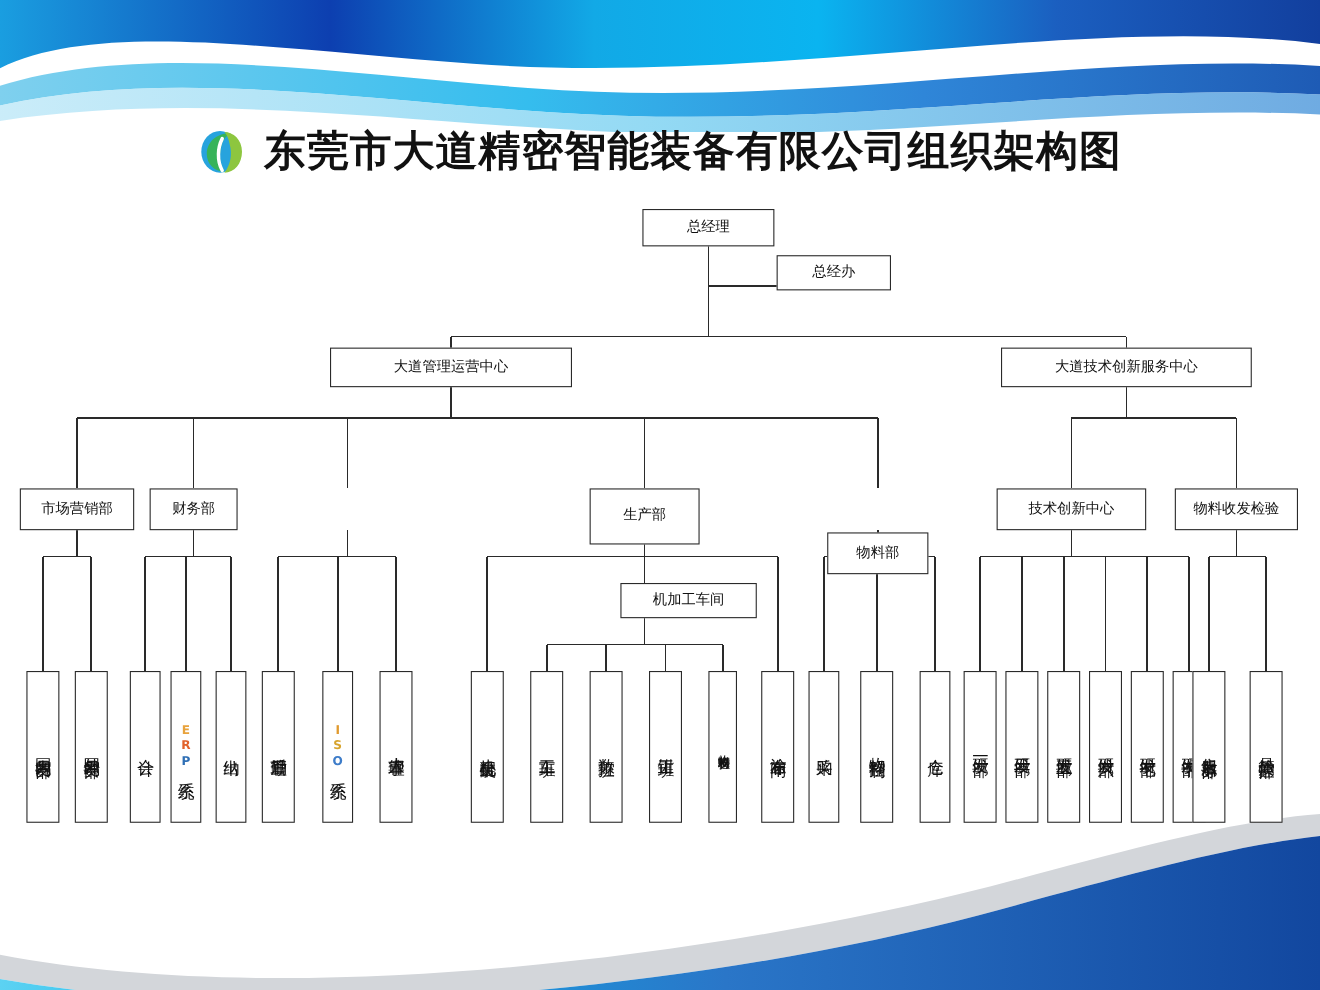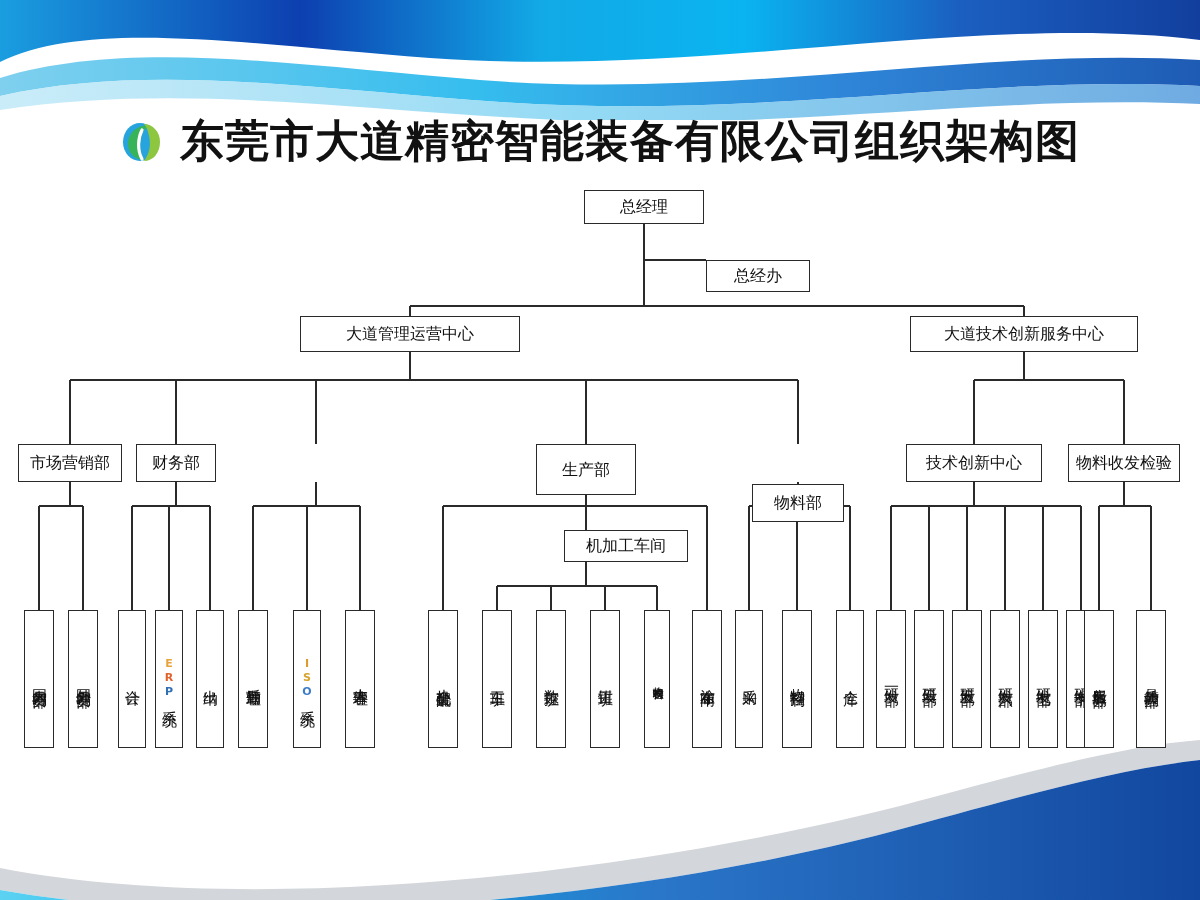--- a/index.html
+++ b/index.html
@@ -30,21 +30,21 @@
     left: 0; top: 112px;
     width: 1200px;
     display: flex;
     align-items: center;
     justify-content: center;
     gap: 12px;
   }
   #logo { width: 48px; height: 44px; flex: 0 0 auto; }
   #title-text {
     font-family: "DejaVu Serif", "Liberation Serif", serif;
-    font-size: 44px;
+    font-size: 38px;
     font-weight: 700;
     color: #111111;
     letter-spacing: 1px;
     white-space: nowrap;
   }
 
   
   #chart {
     position: absolute;
     left: 0; top: 0;
@@ -56,21 +56,21 @@
     background: #ffffff;
     color: #111111;
     display: flex;
     align-items: center;
     justify-content: center;
     text-align: center;
     font-family: "DejaVu Sans", "Liberation Sans", sans-serif;
     z-index: 3;
   }
   .node.h {
-    font-size: 16px;
+    font-size: 13px;
     line-height: 1.1;
     padding: 2px 20px;
     white-space: nowrap;
   }
   .node.v {
     writing-mode: vertical-rl;
     text-orientation: upright;
     font-size: 15px;
     line-height: 1.12;
     letter-spacing: 1px;
@@ -231,21 +231,21 @@
       <line x1="1099" y1="506" x2="1151" y2="506"></line>
       <line x1="1099" y1="506" x2="1099" y2="610"></line>
       <line x1="1151" y1="506" x2="1151" y2="610"></line>
     </g>
   </svg>
 
   <div id="chart">
 
     <div class="node h" style="left:584px;top:190px;width:120px;height:34px;">总经理</div>
 
-    <div class="node h" style="left:706px;top:260px;width:104px;height:32px;">总经办</div>
+    <div class="node h" style="left:706px;top:232px;width:104px;height:32px;">总经办</div>
 
     <div class="node h" style="left:910px;top:316px;width:228px;height:36px;">大道技术创新服务中心</div>
 
     <div class="node h" style="left:300px;top:316px;width:220px;height:36px;">大道管理运营中心</div>
 
     <div class="node h" style="left:18px;top:444px;width:104px;height:38px;">市场营销部</div>
 
     <div class="node h" style="left:136px;top:444px;width:80px;height:38px;">财务部</div>
 
 

